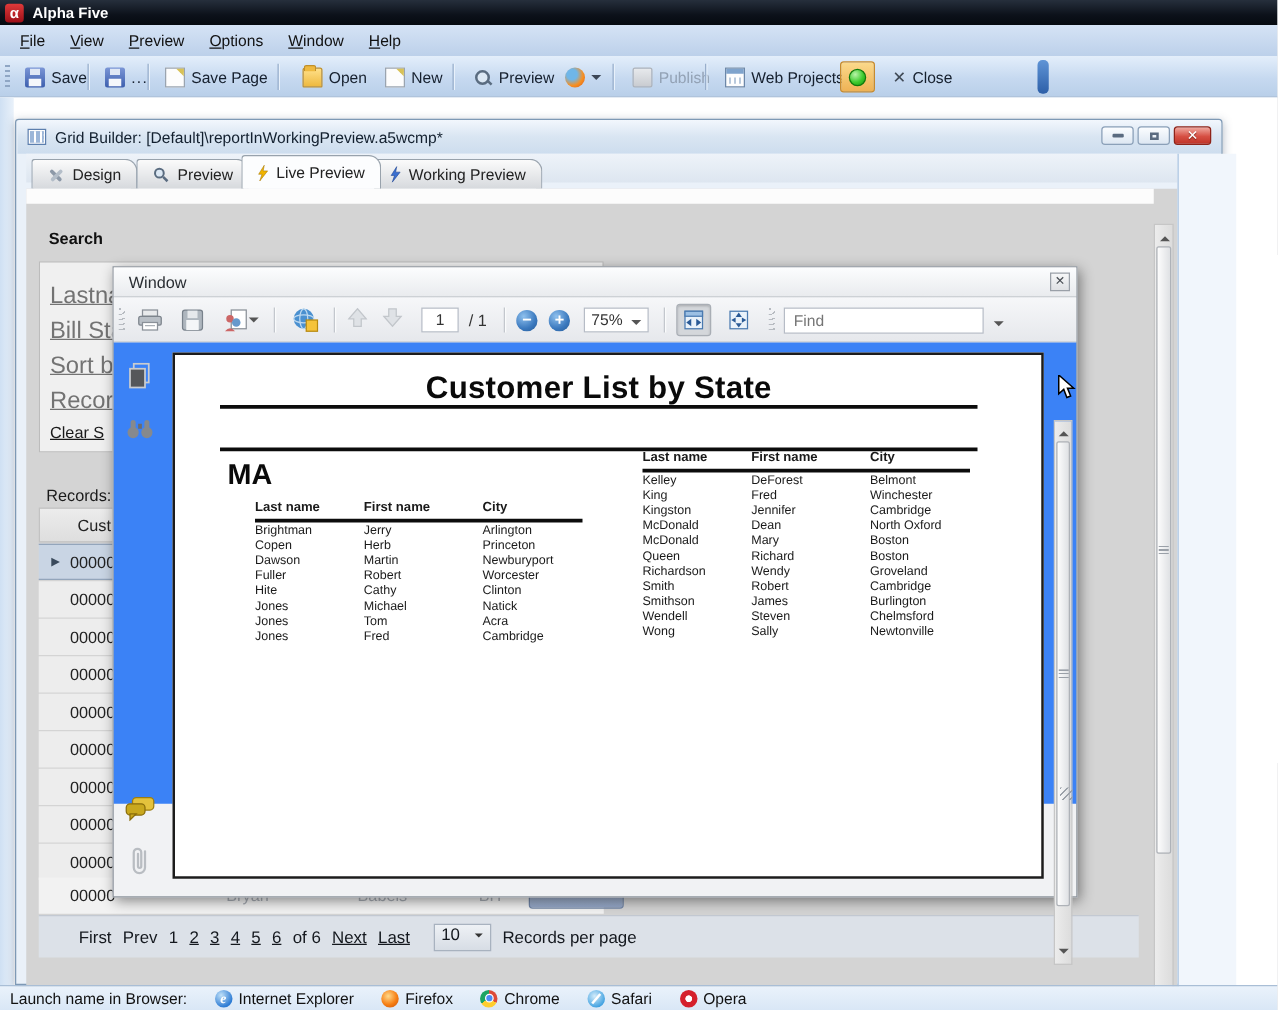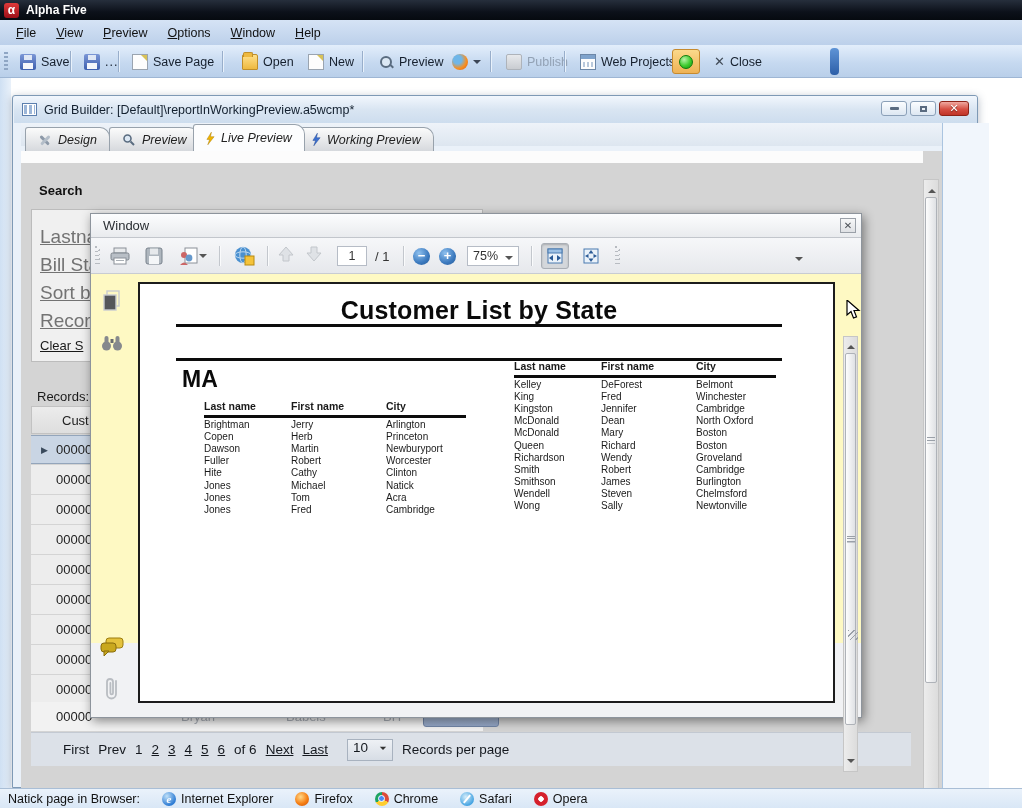--- a/index.html
+++ b/index.html
@@ -62,21 +62,21 @@
   .gw-icon::before { content:''; position:absolute; inset:1px; background:
      repeating-linear-gradient(90deg,#9cb6d8 0 3px,#fff 3px 5px), repeating-linear-gradient(#9cb6d8 0 2px,#fff 2px 4px); }
   #gw-title { font-size:12.5px; color:#13202f; }
   .win-btn { width:26px; height:15px; border:1px solid #8ba0b8; border-radius:3px; background:linear-gradient(#fbfdff,#dde7f2); display:flex; align-items:center; justify-content:center; }
   .win-btn .bar { width:9px; height:3px; background:#5a6b80; border-radius:1px; }
   .win-btn .box { width:7px; height:6px; border:2px solid #5a6b80; }
   #gw-close { width:30px; background:linear-gradient(#f0a9a0,#d64f43 55%,#c03428); border-color:#8e2318; color:#fff; font-weight:bold; font-size:11px; text-shadow:0 1px 1px #701a10; }
   #gw-controls { position:absolute; right:8px; top:5px; display:flex; gap:3px; }
 
   
-  #tabbar { left:8px; top:27px; width:921px; height:23px; background:linear-gradient(#eef3f9,#dde6f0);font-style:italic; }
+  #tabbar { left:8px; top:27px; width:921px; height:23px; background:linear-gradient(#eef3f9,#dde6f0); }
   .tab { position:absolute; top:4px; height:24px; background:linear-gradient(#fbfbfb,#d6d9dd); border:1px solid #98a2ac; border-bottom:none; border-radius:3px 10px 0 0; display:flex; align-items:center; gap:6px; padding:0 12px; font-size:12.5px; color:#222; }
   .tab.active { top:1px; height:27px; background:#fcfdfe; z-index:2; font-weight:normal; }
   .bolt { width:9px; height:13px; }
 
   
   #gw-content { left:8px; top:55px; width:921px; height:729px; background:#d4d4d4; }
   #gw-whiteband { left:0; top:0; width:902px; height:12px; background:#fcfcfc; }
   #gw-right-frame { left:929px; top:27px; width:47px; height:757px; background:#f1f6fc; border-left:1px solid #aac4e0; }
 
   #search-heading { left:18px; top:32px; font-size:13px; font-weight:bold; color:#101010; }
@@ -123,21 +123,21 @@
   #pw-toolbar { left:0; top:24px; width:770px; height:36px; background:linear-gradient(#f6f7f9,#e6e8ec); border-bottom:1px solid #c8ccd2; }
   .pwt { position:absolute; top:5px; height:26px; display:flex; align-items:center; justify-content:center; }
   .pwt-sep { position:absolute; top:8px; width:1px; height:20px; background:#c3c7cd; box-shadow:1px 0 0 #fafbfc; }
   .pwt-grip { position:absolute; top:8px; width:5px; height:20px; background:repeating-radial-gradient(circle at 1px 1px,#b7bbc1 0 1px, transparent 1px 4px); }
   .pw-input { border:1px solid #b6bcc6; background:#fff; font-size:12.5px; color:#333; font-family:inherit; }
   .zoom-circle { width:17px; height:17px; border-radius:50%; background:radial-gradient(circle at 35% 30%, #8ec0ee, #3b79be 60%, #265a96); color:#fff; font-size:13px; font-weight:bold; display:flex; align-items:center; justify-content:center; line-height:0; }
   .fit-btn { width:28px; height:26px; border-radius:3px; display:flex; align-items:center; justify-content:center; }
   .fit-btn.active { background:#d4d7db; border:1px solid #a9aeb5; box-shadow:inset 0 1px 2px rgba(0,0,0,.2); }
   .arrow-btn { width:22px; height:22px; display:flex; align-items:center; justify-content:center; }
 
-  #pw-content { left:0; top:60px; width:770px; height:369px; background:#fef9c3; }
+  #pw-content { left:0; top:60px; width:770px; height:369px; background:#3b82f6; }
   .strip-icon { position:absolute; left:8px; width:26px; height:26px; display:flex; align-items:center; justify-content:center; }
 
   
   #report-page { position:absolute; left:47px; top:8px; width:697px; height:421px; background:#fff; border:2px solid #1c1c1c; }
   .rule { position:absolute; height:3px; background:#0c0c0c; }
   #rpt-title { position:absolute; left:36px; top:12px; width:606px; text-align:center; font-size:25px; font-weight:bold; color:#0a0a0a; letter-spacing:.2px; }
   #rpt-group { position:absolute; left:42px; top:82px; font-size:23px; font-weight:bold; color:#0a0a0a; }
   .rpt-table { position:absolute; width:262px; font-size:10px; color:#1a1a1a; }
   .rpt-head { display:grid; grid-template-columns:87px 95px 80px; font-weight:bold; font-size:10.5px; padding-bottom:3px; border-bottom:3px solid #0c0c0c; }
   .rpt-row { display:grid; grid-template-columns:87px 95px 80px; height:12.2px; align-items:center; }
@@ -459,20 +459,21 @@
         <div class="pwt fit-btn" style="left:486px">
           <svg width="18" height="18" viewBox="0 0 18 18">
             <rect x="2" y="2" width="14" height="14" fill="#eaf2fa" stroke="#4a7ab0"></rect>
             <polygon points="9,3 6.5,6.5 11.5,6.5" fill="#2a5a96"></polygon>
             <polygon points="9,15 6.5,11.5 11.5,11.5" fill="#2a5a96"></polygon>
             <polygon points="3,9 6.5,6.9 6.5,11.1" fill="#2a5a96"></polygon>
             <polygon points="15,9 11.5,6.9 11.5,11.1" fill="#2a5a96"></polygon>
           </svg>
         </div>
         <div class="pwt-grip" style="left:524px"></div>
+        <input class="pw-input pwt" style="left: 536px; width: 160px; height: 21px; top: 8px; padding-left: 7px; color: rgb(154, 160, 168);" placeholder="Find">
         <span class="dd-arrow pwt" style="left:704px;border-top-color:#555;top:15px"></span>
       </div>
 
       <div class="abs" id="pw-content">
         <div class="strip-icon" style="top:14px">
           <svg width="20" height="22" viewBox="0 0 20 22">
             <rect x="5" y="1" width="12" height="15" fill="none" stroke="#c9ccd0" stroke-width="1.4"></rect>
             <rect x="2" y="5" width="12" height="15" fill="#55575a" stroke="#c9ccd0" stroke-width="1.4"></rect>
           </svg>
         </div>
@@ -630,21 +631,21 @@
         <div id="pw-grip"></div>
       </div>
     </div>
 
     <svg id="cursor" width="15" height="20" viewBox="0 0 15 20">
       <polygon points="1,0 1,15 5,11.5 7.5,18 10.5,16.8 8,10.5 13,10.5" fill="#fff" stroke="#000" stroke-width="1.2"></polygon>
     </svg>
   </div>
 
   <div class="abs" id="statusbar">
-    <span>Natick page in Browser:</span>
+    <span>Launch name in Browser:</span>
     <span class="browser-item">
       <span class="bicon ie">e</span>
       <span>Internet Explorer</span>
     </span>
     <span class="browser-item">
       <span class="bicon ff"></span>
       <span>Firefox</span>
     </span>
     <span class="browser-item">
       <span class="bicon ch"></span>

